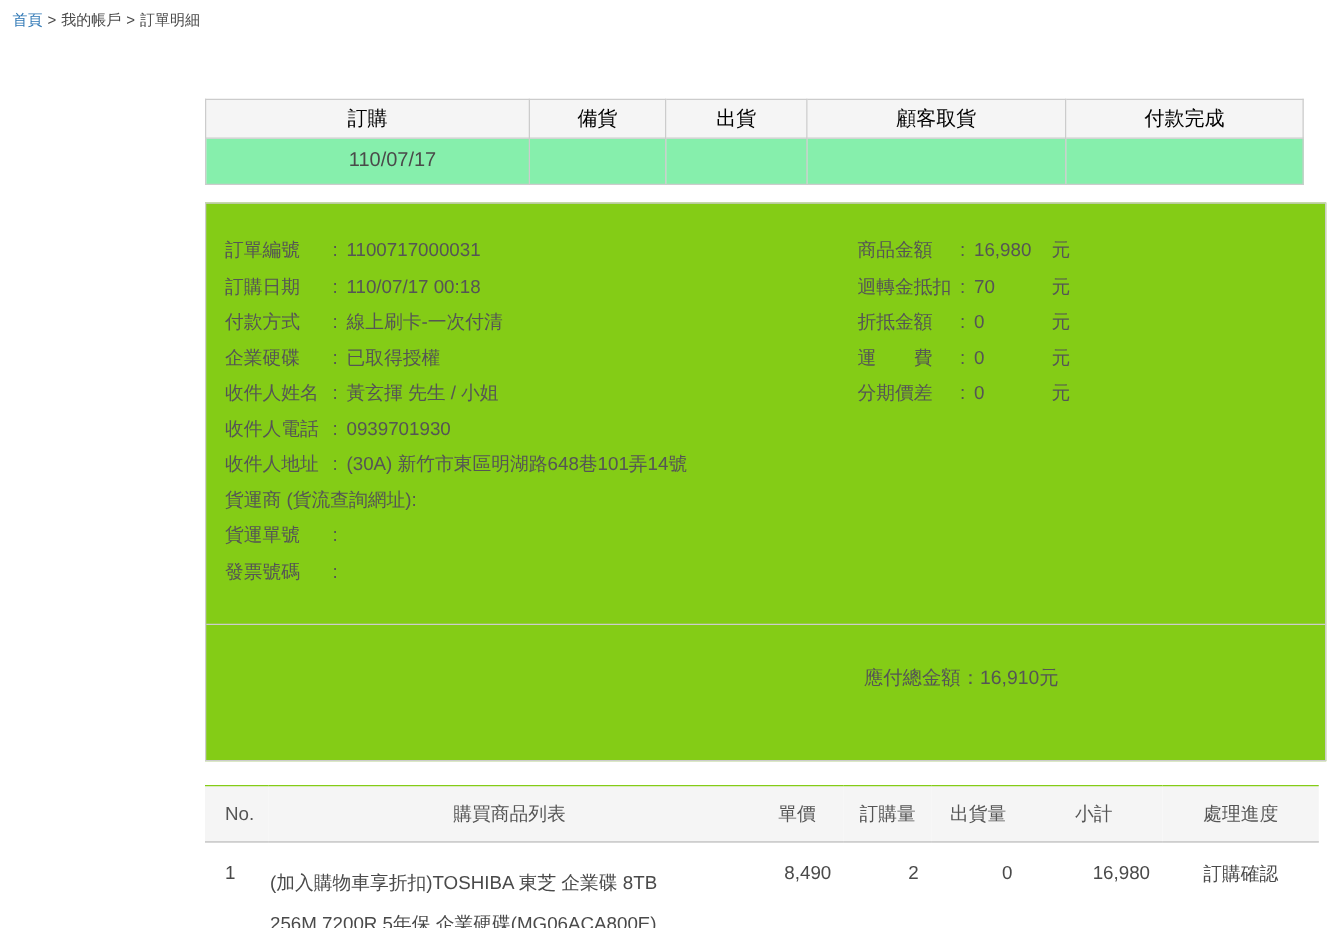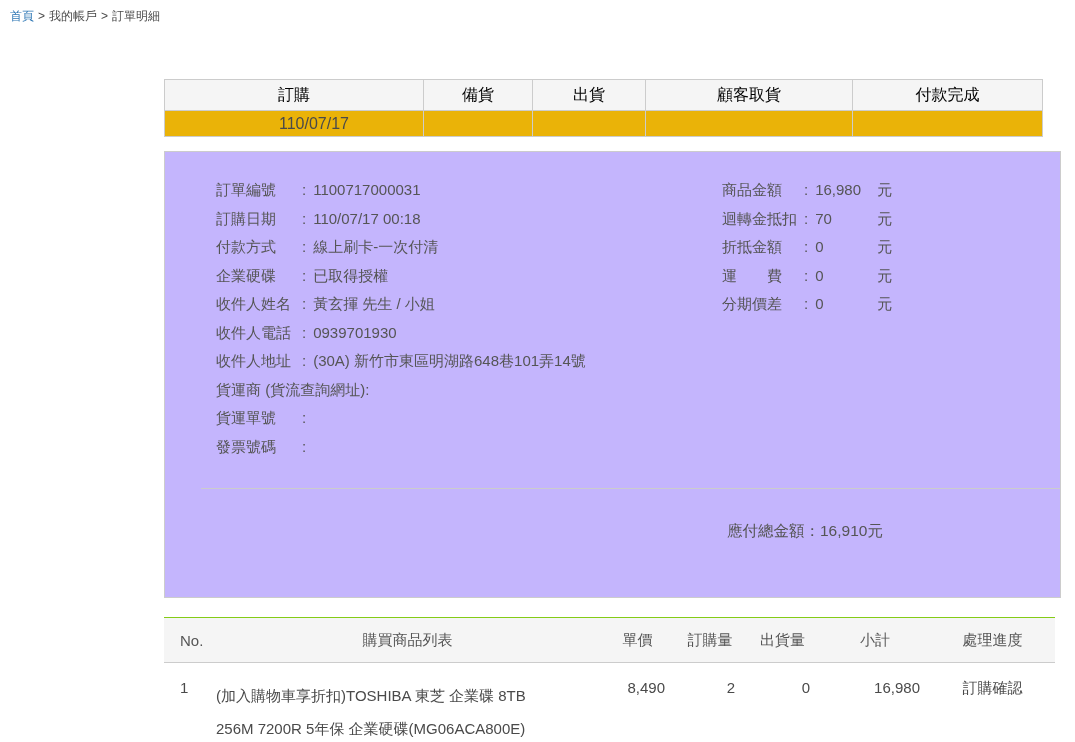--- a/index.html
+++ b/index.html
@@ -28,29 +28,28 @@
     width: 878px;
     margin-top: 57px;
   }
   table.status-table th, table.status-table td {
     border: 1px solid #cccccc;
     text-align: center;
     font-weight: normal;
     font-size: 16px;
   }
   table.status-table th { background: #f5f5f5; height: 31px; color: #000000; }
-  table.status-table td { height: 26px; background: #eab308; color: #4a4a4a; padding-left: 41px; }
+  table.status-table td { height: 37px; background: #86efac; color: #4a4a4a; padding-left: 41px; }
 
   
   .order-box {
     width: 897px;
     border: 1px solid #cccccc;
     margin-top: 14px;
-    background: #c4b5fd;
-    padding-left: 36px;
+    background: #84cc16;
   }
   .order-info {
     display: flex;
     padding: 24px 15px 20px 15px;
     min-height: 336px;
   }
   .info-left { width: 506px; }
   .info-right { flex: 1; }
   .field { font-size: 15px; line-height: 28.5px; white-space: nowrap; }
   .field .label { display: inline-block; min-width: 86px; vertical-align: top; }

